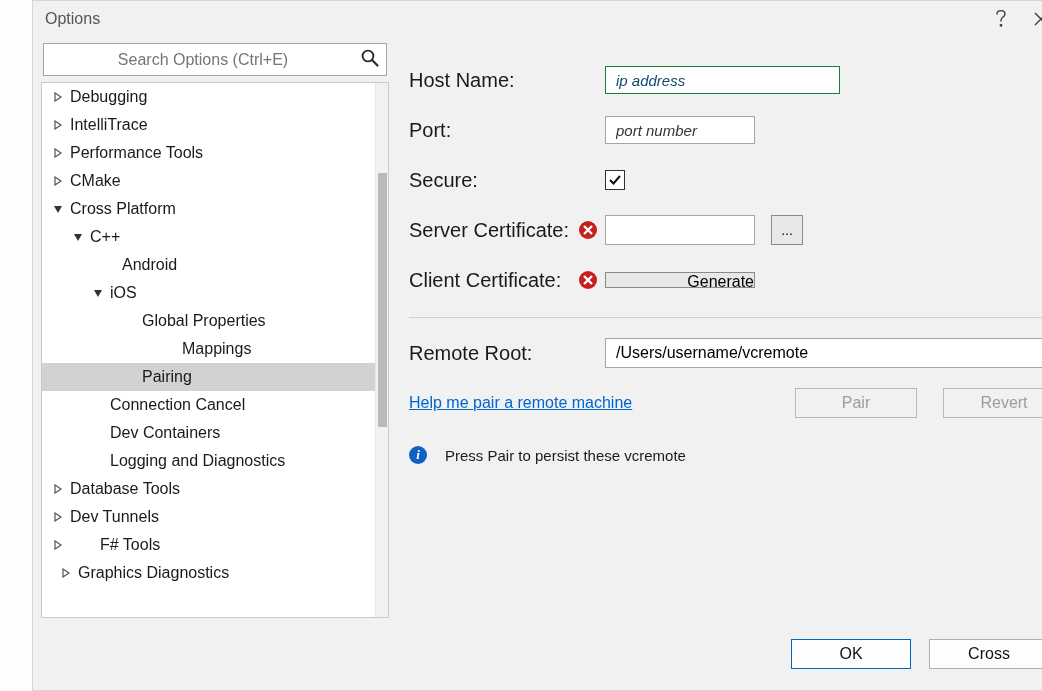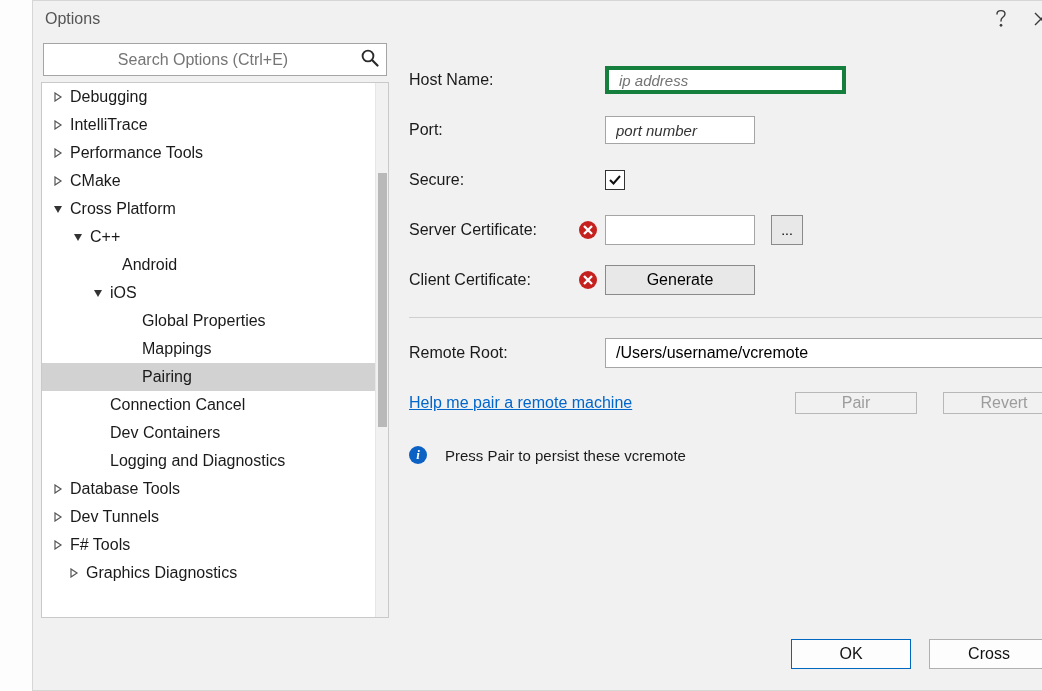--- a/index.html
+++ b/index.html
@@ -21,37 +21,37 @@
     .treewrap { flex:1; position:relative; border:1px solid #c9c9c9; background:#fff; overflow:hidden; }
     .tree { position:absolute; inset:0 12px 0 0; overflow:hidden; }
     .tree .row { height:28px; display:flex; align-items:center; font-size:16px; color:#1a1a1a; white-space:nowrap; }
     .tree .row .arrow { width:12px; height:12px; margin:0 6px 0 0; display:inline-flex; align-items:center; justify-content:center; }
     .tree .row.sel { background:#d2d2d2; }
     .scrollbar { position:absolute; right:0; top:0; width:13px; height:100%; background:#f1f1f1; border-left:1px solid #e6e6e6; }
     .thumb { position:absolute; left:2px; width:9px; background:#b9b9b9; border-radius:0; }
     
     .right { flex:1; display:flex; flex-direction:column; padding-top:26px; }
     .formrow { display:flex; align-items:center; min-height:34px; margin-bottom:16px; }
-    .formrow .lbl { width:170px; font-size:16px; }
+    .formrow .lbl { width:170px; font-size:20px; }
     .formrow .icon-slot { width:26px; display:flex; justify-content:flex-start; }
     .err { width:18px; height:18px; border-radius:50%; background:#c5221f; display:flex; align-items:center; justify-content:center; }
     .err svg { stroke:#fff; stroke-width:2.3; }
-    .hostname-input { flex:1; height:28px; border:4px solid #15803d; background:#fff; padding:2px 22px 2px 10px; font-style:italic; color:#737373; position:relative; }
+    .hostname-input { flex:1; height:28px; border:1px solid #15803d; background:#fff; padding:2px 22px 2px 10px; font-style:italic; color:#0c4a6e; position:relative; }
     .hostwrap { flex:1; position:relative; }
     .hostwrap .chev { position:absolute; right:6px; top:7px; pointer-events:none; }
     .port-input { width:150px; height:28px; border:1px solid #a5a5a5; background:#fff; padding:8px 10px; font-style:italic; color:#333; }
     .plain-input { width:150px; height:30px; border:1px solid #a5a5a5; background:#fff; padding:2px 6px; }
     .cbwrap { width:20px; height:20px; border:1px solid #333; background:#fff; display:flex; align-items:center; justify-content:center; }
     .cb-check svg { stroke:#111; stroke-width:2; }
     .browse-btn { width:32px; height:30px; margin-left:16px; border:1px solid #8a8a8a; background:#e8e8e8; display:flex; align-items:center; justify-content:center; font-size:14px; }
-    .gen-btn { width:150px; height:30px; border:1px solid #8a8a8a; background:#e8e8e8; font-size:16px; }
+    .gen-btn { width:150px; height:16px; border:1px solid #8a8a8a; background:#e8e8e8; font-size:16px;text-align:right; }
     .hr { height:1px; background:#cfcfcf; margin:4px 0 18px 0; }
     .remote-input { flex:1; height:30px; border:1px solid #a5a5a5; background:#fff; padding:2px 10px; font-size:16px; }
     .link { color:#0066cc; text-decoration:underline; font-size:16px; }
-    .pair-btn, .revert-btn { width:122px; height:22px; border:1px solid #b8b8b8; background:#f1f1f1; color:#9c9c9c; font-size:16px; }
+    .pair-btn, .revert-btn { width:122px; height:30px; border:1px solid #b8b8b8; background:#f1f1f1; color:#9c9c9c; font-size:16px; }
     .inforow { display:flex; align-items:center; gap:18px; margin-top:26px; }
     .info-icon { width:18px; height:18px; border-radius:50%; background:#0b61c4; color:#fff; display:flex; align-items:center; justify-content:center; font-weight:bold; font-family:Georgia,serif; font-style:italic; font-size:13px; }
     
     .footer { height:72px; display:flex; align-items:center; justify-content:flex-end; gap:18px; padding:0 24px; }
     .footer button { width:120px; height:30px; font-size:16px; background:#fdfdfd; }
     .ok-btn { border:1px solid #0067c0; color:#111; }
     .cancel-btn { border:1px solid #b0b0b0; color:#111; }
     input { font-family:inherit; font-size:15px; outline:none; }
     button { font-family:inherit; cursor:default; }
   </style>
@@ -148,21 +148,21 @@
                 <svg width="10" height="10" viewBox="0 0 10 10">
                   <path d="M1 2 L9 2 L5 9 Z" fill="#333"></path>
                 </svg>
               </span>
               <span>iOS</span>
             </div>
             <div class="row" style="padding-left: 82px;">
               <span class="arrow"></span>
               <span>Global Properties</span>
             </div>
-            <div class="row" style="padding-left: 82px;">
+            <div class="row" style="padding-left: 82px; gap: 40px;">
               <span class="arrow"></span>
               <span>Mappings</span>
             </div>
             <div class="row sel" style="padding-left: 82px;">
               <span class="arrow"></span>
               <span>Pairing</span>
             </div>
             <div class="row" style="padding-left: 50px;">
               <span class="arrow"></span>
               <span>Connection Cancel</span>
@@ -184,29 +184,29 @@
               <span>Database Tools</span>
             </div>
             <div class="row" style="padding-left: 10px;">
               <span class="arrow">
                 <svg width="10" height="10" viewBox="0 0 10 10" fill="none" stroke="#555">
                   <path d="M2 1 L8 5 L2 9 Z" stroke-width="1.2"></path>
                 </svg>
               </span>
               <span>Dev Tunnels</span>
             </div>
-            <div class="row" style="padding-left: 10px;">
+            <div class="row" style="padding-left: 10px; gap: 30px;">
               <span class="arrow">
                 <svg width="10" height="10" viewBox="0 0 10 10" fill="none" stroke="#555">
                   <path d="M2 1 L8 5 L2 9 Z" stroke-width="1.2"></path>
                 </svg>
               </span>
               <span>F# Tools</span>
             </div>
-            <div class="row" style="padding-left: 26px;">
+            <div class="row" style="padding-left: 18px;">
               <span class="arrow">
                 <svg width="10" height="10" viewBox="0 0 10 10" fill="none" stroke="#555">
                   <path d="M2 1 L8 5 L2 9 Z" stroke-width="1.2"></path>
                 </svg>
               </span>
               <span>Graphics Diagnostics</span>
             </div>
           </div>
         <div class="scrollbar">
           <div class="thumb" style="top:90px; height:254px;"></div>

